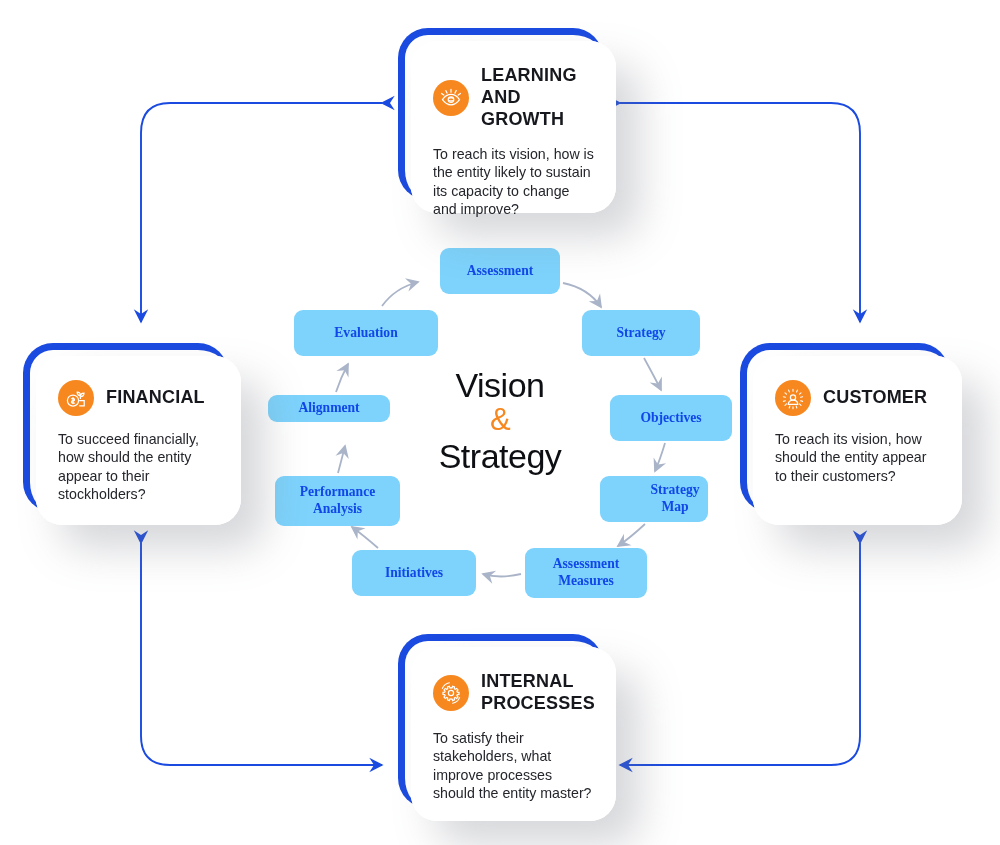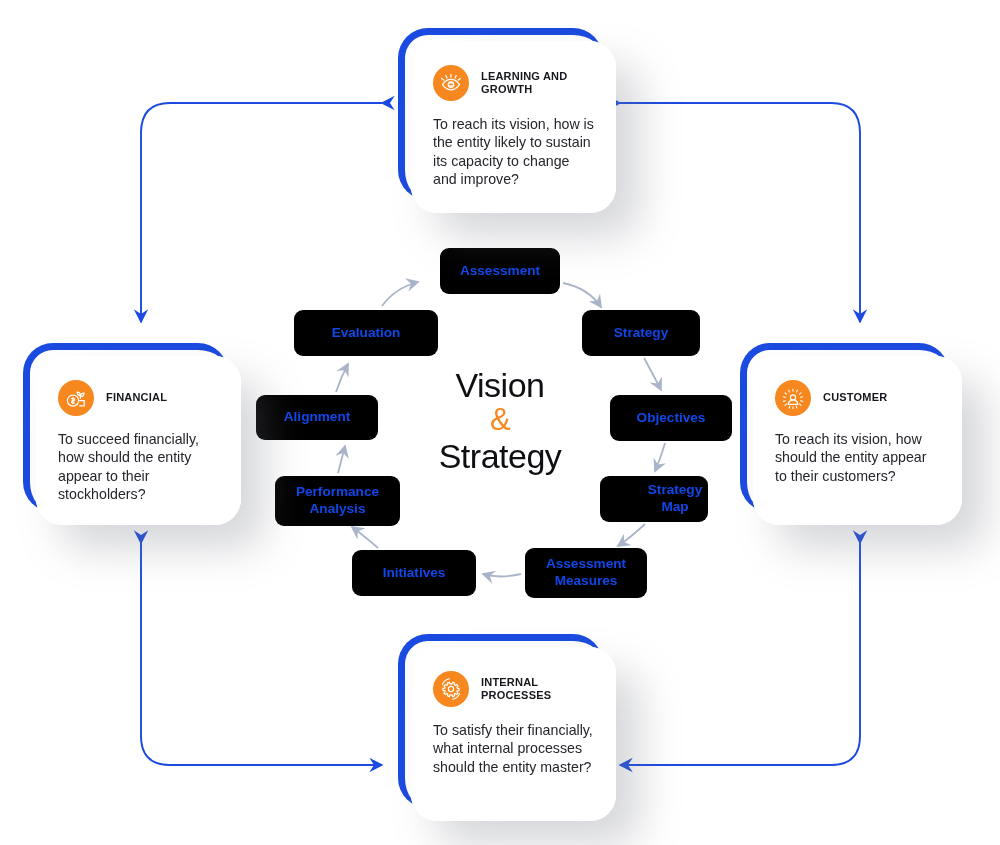--- a/index.html
+++ b/index.html
@@ -41,21 +41,21 @@
     padding:24px 22px 20px 22px;
   }
   .pcard .headrow{display:flex;align-items:center;gap:12px;}
   .pcard .ico{
     width:36px;height:36px;flex:0 0 36px;
     border-radius:50%;
     background:#f7871f;
     display:flex;align-items:center;justify-content:center;
   }
   .pcard .ptitle{
-    font-size:11px;font-weight:bold;color:#16181d;
+    font-size:18px;font-weight:bold;color:#16181d;
     letter-spacing:0.2px;line-height:1.22;
     text-transform:uppercase;
   }
   .pcard .pdesc{
     margin-top:14px;
     font-size:14.2px;line-height:1.30;color:#24262c;
   }
 
   
   #card-learning{left:398px;top:28px;width:218px;height:185px;}
@@ -70,40 +70,41 @@
   #card-customer .frame{width:209px;height:169px;}
   #card-customer .shadow,#card-customer .body{left:13px;top:13px;width:209px;height:169px;}
 
   #card-internal{left:398px;top:634px;width:218px;height:187px;}
   #card-internal .frame{width:205px;height:174px;}
   #card-internal .shadow,#card-internal .body{left:13px;top:13px;width:205px;height:174px;}
 
   
   .cbox{
     position:absolute;
-    background:#000000;
+    background:#7dd3fc;
     border-radius:9px;
     display:flex;align-items:center;justify-content:center;
     text-align:center;
     color:#1147e8;
     font-weight:bold;
     font-size:13.6px;
     line-height:1.22;
     box-sizing:border-box;
     padding:4px 6px;
+    font-family:Liberation Serif, serif;
   }
 
   #cyc-assessment{left:440px;top:248px;width:120px;height:46px;}
   #cyc-strategy{left:582px;top:310px;width:118px;height:46px;}
   #cyc-objectives{left:610px;top:395px;width:122px;height:46px;}
   #cyc-strategy-map{left:600px;top:476px;width:108px;height:46px;padding-left:48px;}
   #cyc-perf-measures{left:525px;top:548px;width:122px;height:50px;}
   #cyc-initiatives{left:352px;top:550px;width:124px;height:46px;}
   #cyc-perf-analysis{left:275px;top:476px;width:125px;height:50px;}
-  #cyc-alignment{left:256px;top:395px;width:122px;height:45px;}
+  #cyc-alignment{left:268px;top:395px;width:122px;height:27px;}
   #cyc-evaluation{left:294px;top:310px;width:144px;height:46px;}
 
   #center-title{
     position:absolute;left:380px;top:368px;width:240px;
     text-align:center;color:#0d0f13;
     font-weight:normal;font-size:34px;line-height:1.00;
     letter-spacing:-0.5px;
   }
   #center-title .amp{color:#f7871f;font-size:31px;display:block;line-height:1.18;}
   #center-title .w{display:block;}
@@ -263,17 +264,17 @@
               <circle cx="13" cy="13" r="2.6"></circle>
               <path d="M13,7.8 l1.1,0.0 0.5,-1.6 1.9,0.8 -0.2,1.7 0.9,0.6 1.5,-0.9 1.3,1.5 -1.1,1.3 0.4,1.0 1.7,0.2 0,2.0 -1.7,0.2 -0.4,1.0 1.1,1.3 -1.3,1.5 -1.5,-0.9 -0.9,0.6 0.2,1.7 -1.9,0.8 -0.5,-1.6 -1.1,0.0"></path>
               <path d="M13,7.8 l-1.1,0.0 -0.5,-1.6 -1.9,0.8 0.2,1.7 -0.9,0.6 -1.5,-0.9 -1.3,1.5 1.1,1.3 -0.4,1.0 -1.7,0.2 0,2.0 1.7,0.2 0.4,1.0 -1.1,1.3 1.3,1.5 1.5,-0.9 0.9,0.6 -0.2,1.7 1.9,0.8 0.5,-1.6 1.1,0.0"></path>
               <path d="M21.6,17.6 a9.4,9.4 0 0 1 -7.0,5.6" stroke-width="1.15"></path>
               <path d="M4.4,8.4 a9.4,9.4 0 0 1 7.0,-5.6" stroke-width="1.15"></path>
             </g>
           </svg>
         </div>
         <div class="ptitle">INTERNAL PROCESSES</div>
       </div>
-      <div class="pdesc">To satisfy their financially, what internal processes should the entity master?</div>
+      <div class="pdesc">To satisfy their stakeholders, what improve processes should the entity master?</div>
     </div>
   </div>
 
 </div>
 
 </body></html>

